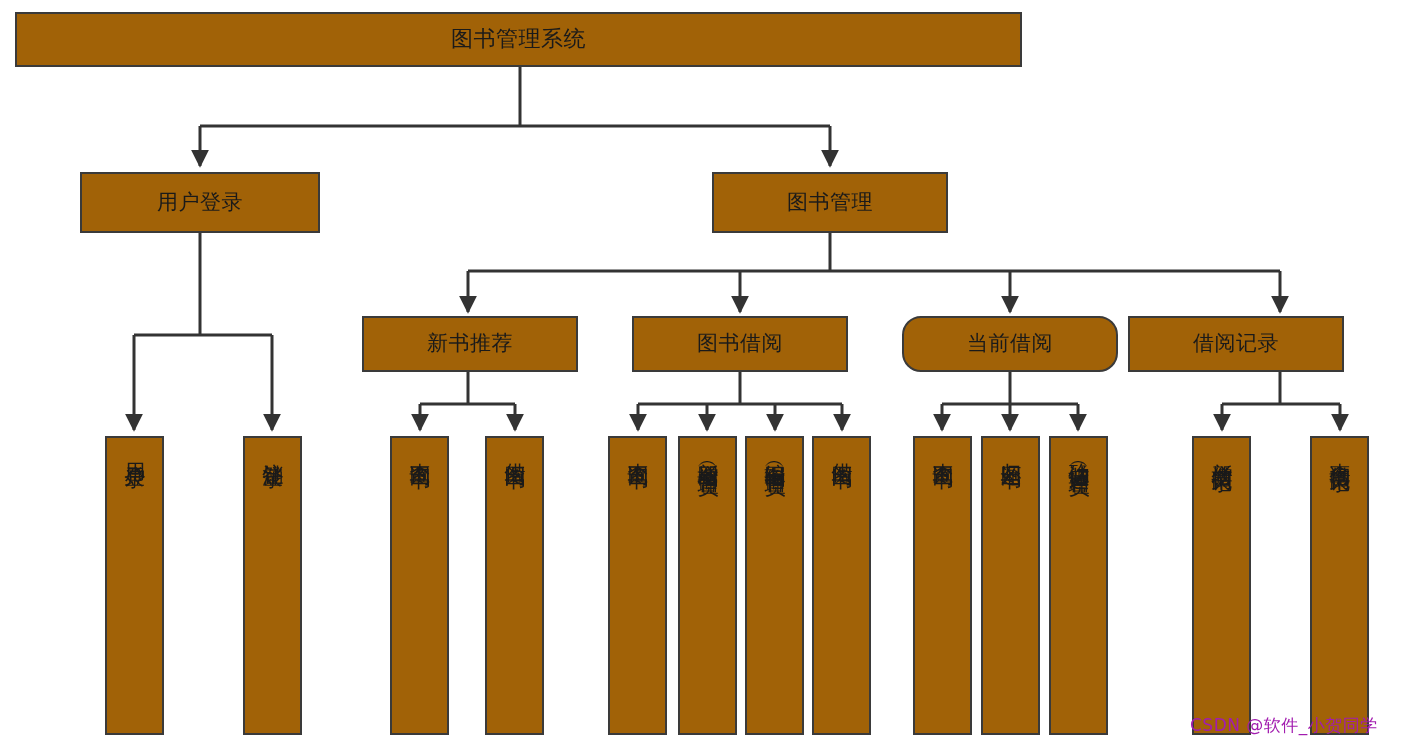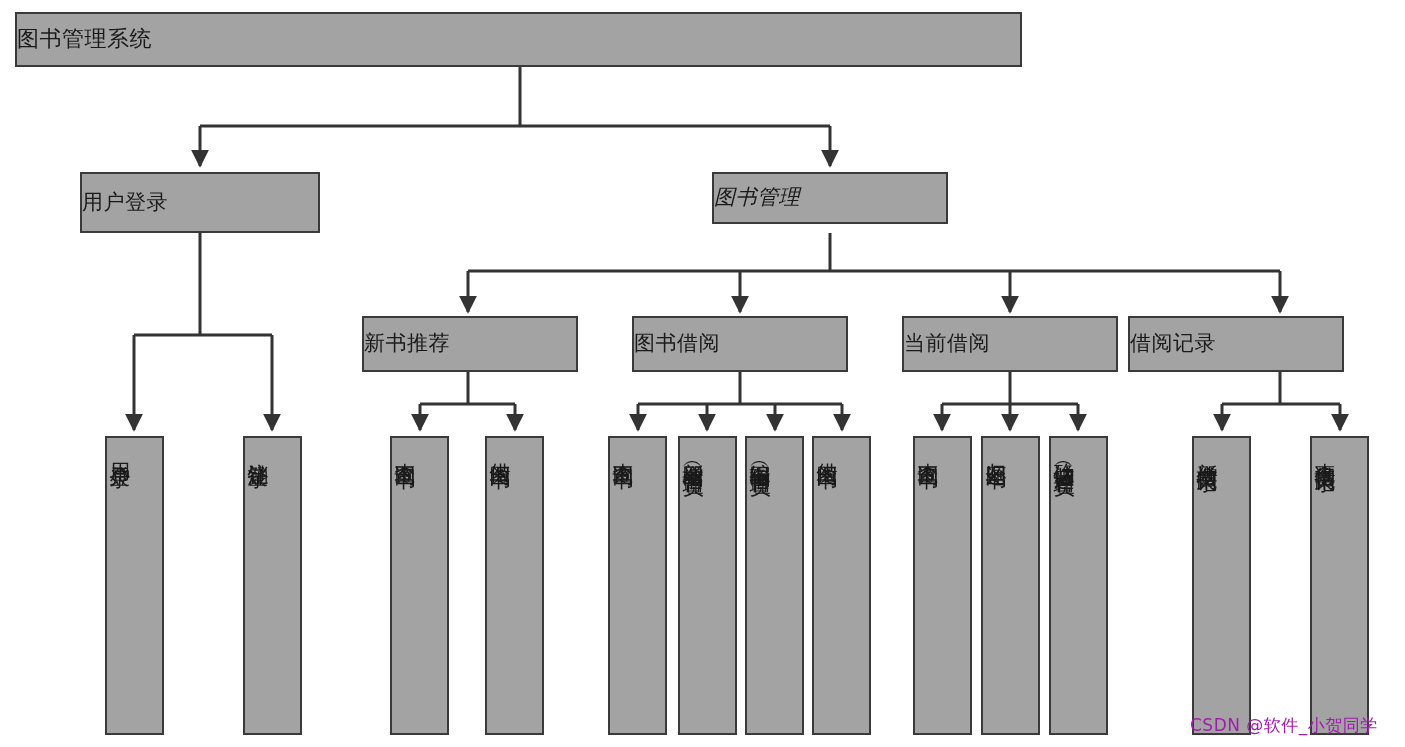--- a/index.html
+++ b/index.html
@@ -22,25 +22,25 @@
     position: absolute;
     left: 0;
     top: 0;
     width: 1405px;
     height: 747px;
     pointer-events: none;
   }
   .node {
     position: absolute;
     box-sizing: border-box;
-    background: #a3a3a3;
+    background: #a16207;
     border: 2px solid #3a3a3a;
     display: flex;
     align-items: center;
-    justify-content: flex-start;
+    justify-content: center;
     color: #1a1a1a;
   }
   .node.h-text {
     font-size: 21px;
     letter-spacing: 0.5px;
     line-height: 1.1;
   }
   .node.root {
     font-size: 22px;
   }
@@ -121,31 +121,31 @@
     </g>
   </svg>
 
   <div class="node h-text root" style="left:15px; top:12px; width:1007px; height:55px;">
     <span>图书管理系统</span>
   </div>
 
   <div class="node h-text" style="left:80px; top:172px; width:240px; height:61px;">
     <span>用户登录</span>
   </div>
-  <div class="node h-text" style="left:712px; top:172px; width:236px; height:52px;font-style:italic;">
+  <div class="node h-text" style="left:712px; top:172px; width:236px; height:61px;">
     <span>图书管理</span>
   </div>
 
   <div class="node h-text" style="left:632px; top:316px; width:216px; height:56px;">
     <span>图书借阅</span>
   </div>
   <div class="node h-text" style="left:362px; top:316px; width:216px; height:56px;">
     <span>新书推荐</span>
   </div>
-  <div class="node h-text" style="left:902px; top:316px; width:216px; height:56px;">
+  <div class="node h-text" style="left:902px; top:316px; width:216px; height:56px;border-radius:19px;">
     <span>当前借阅</span>
   </div>
   <div class="node h-text" style="left:1128px; top:316px; width:216px; height:56px;">
     <span>借阅记录</span>
   </div>
 
   <div class="node leaf" style="left:105px; top:436px; width:59px; height:299px;">
     <span class="vtext">用户登录</span>
   </div>
   <div class="node leaf" style="left:243px; top:436px; width:59px; height:299px;">

